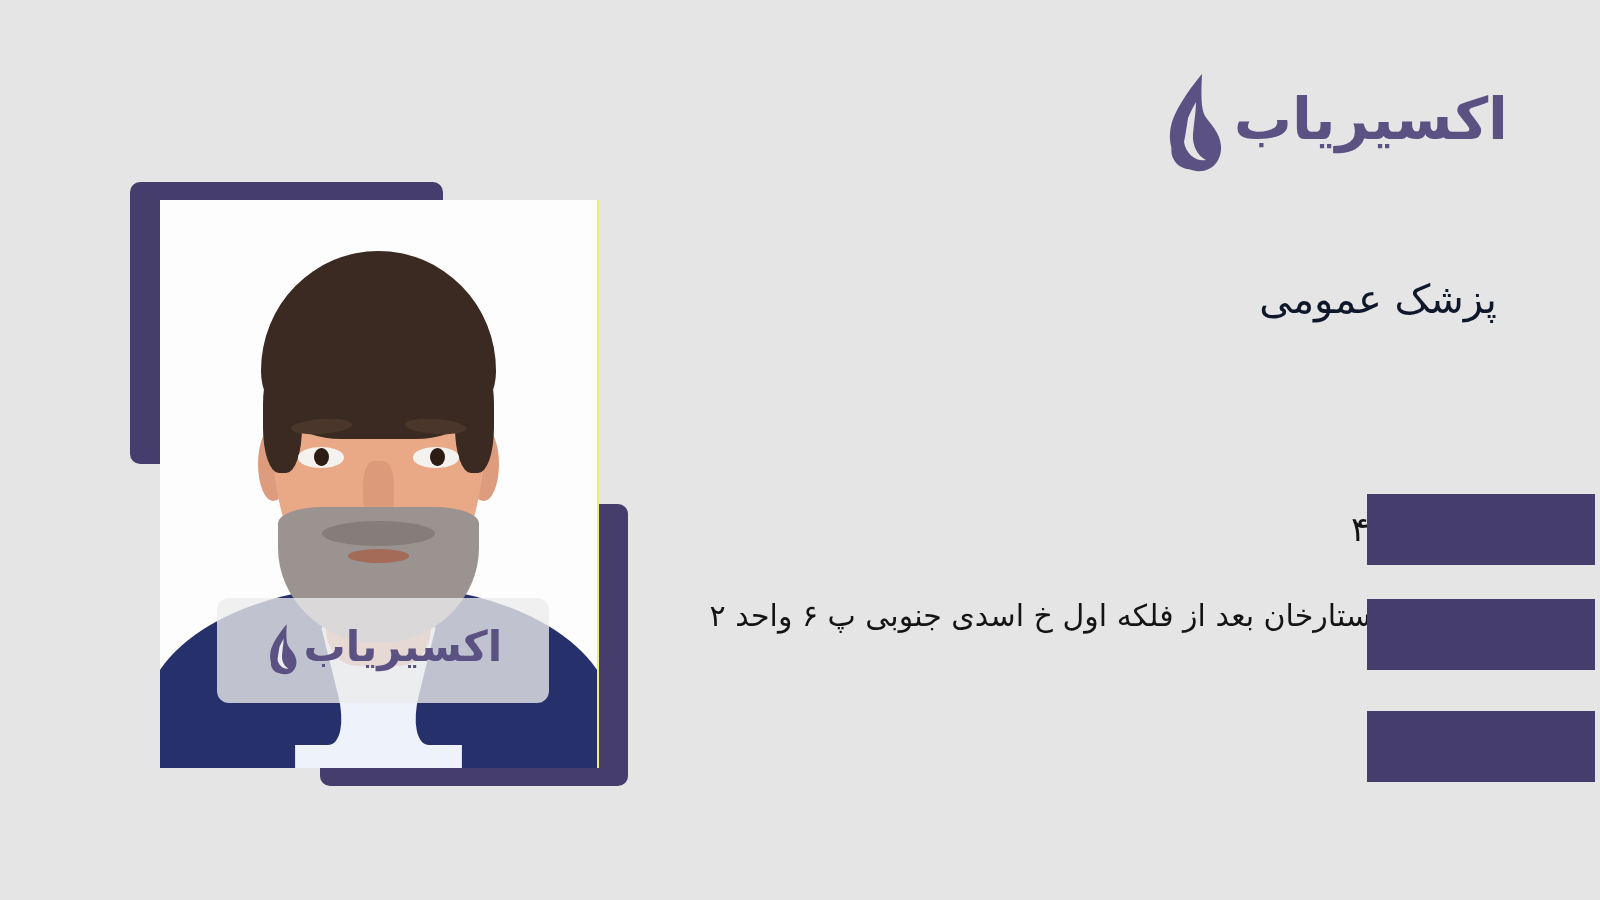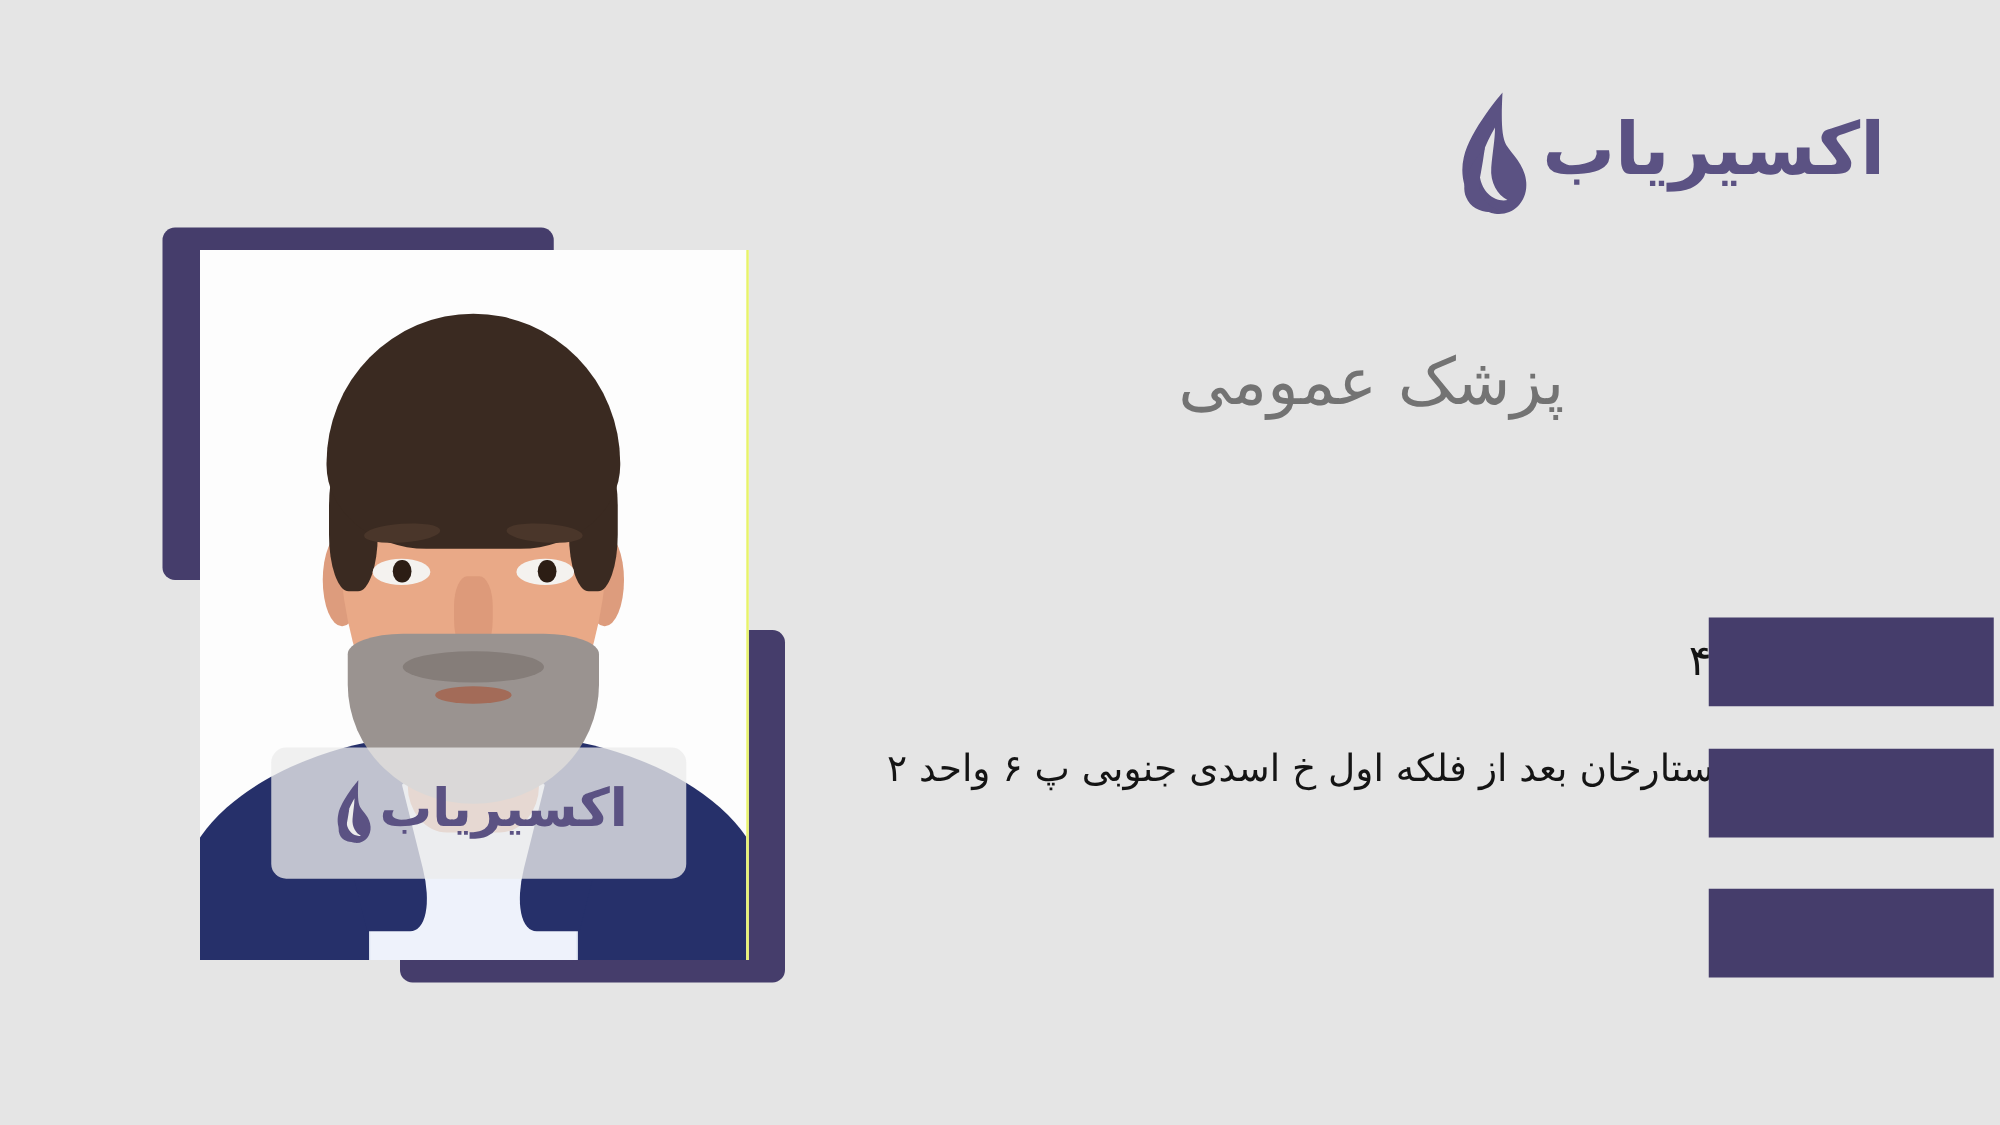--- a/index.html
+++ b/index.html
@@ -278,25 +278,24 @@
   .doctor-name {
     margin: 0;
     font-size: 62px;
     font-weight: 700;
     color: #3d3560;
     line-height: 1.15;
     white-space: nowrap;
   }
   .doctor-specialty {
     margin: 26px 0 0 0;
-    font-size: 52px;
+    font-size: 40px;
     font-weight: 400;
-    color: #737373;
+    color: #0f172a;
     line-height: 1.2;
-    text-align: center;
   }
 
   .contact-row {
     position: absolute;
     right: 103px;
     top: 440px;
     width: 820px;
     height: 90px;
     display: flex;
     align-items: center;

